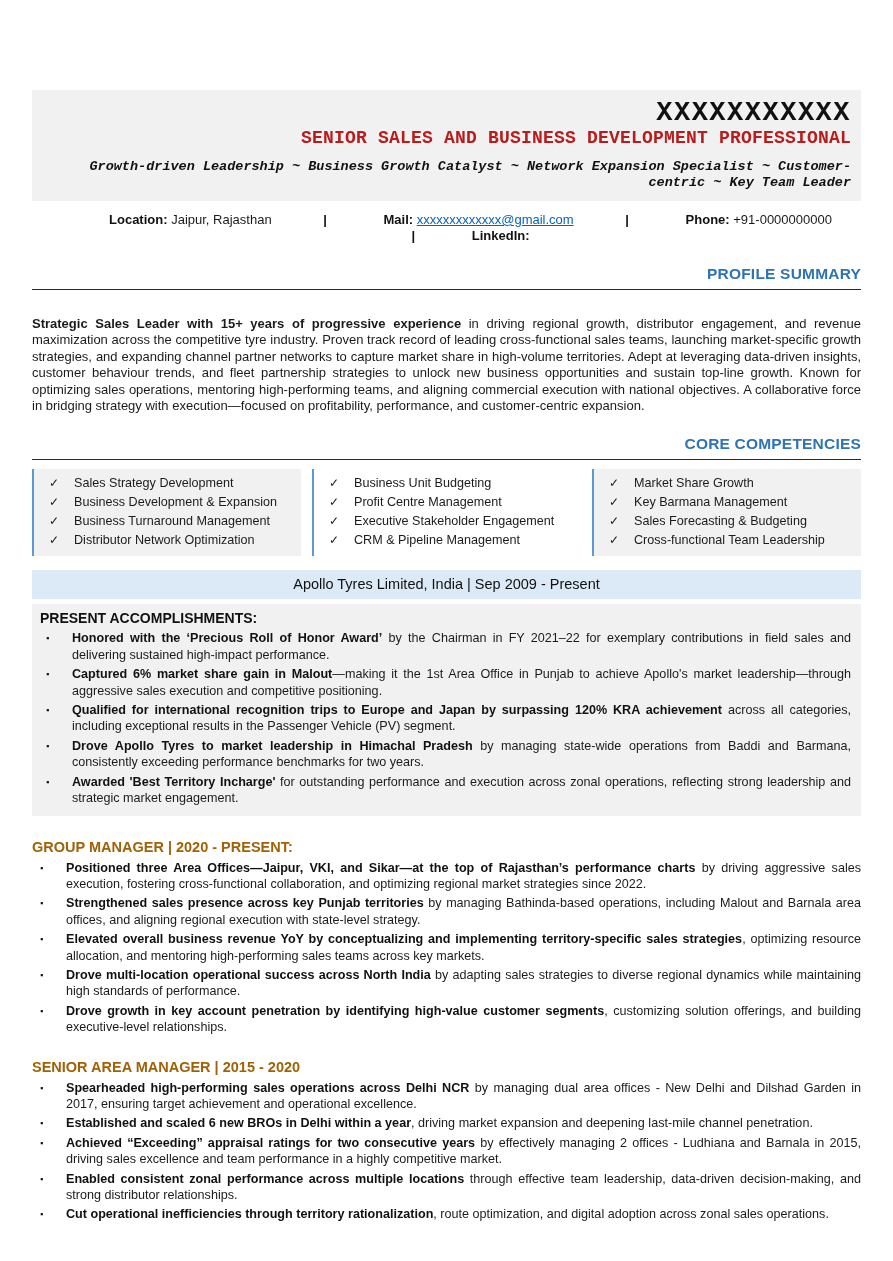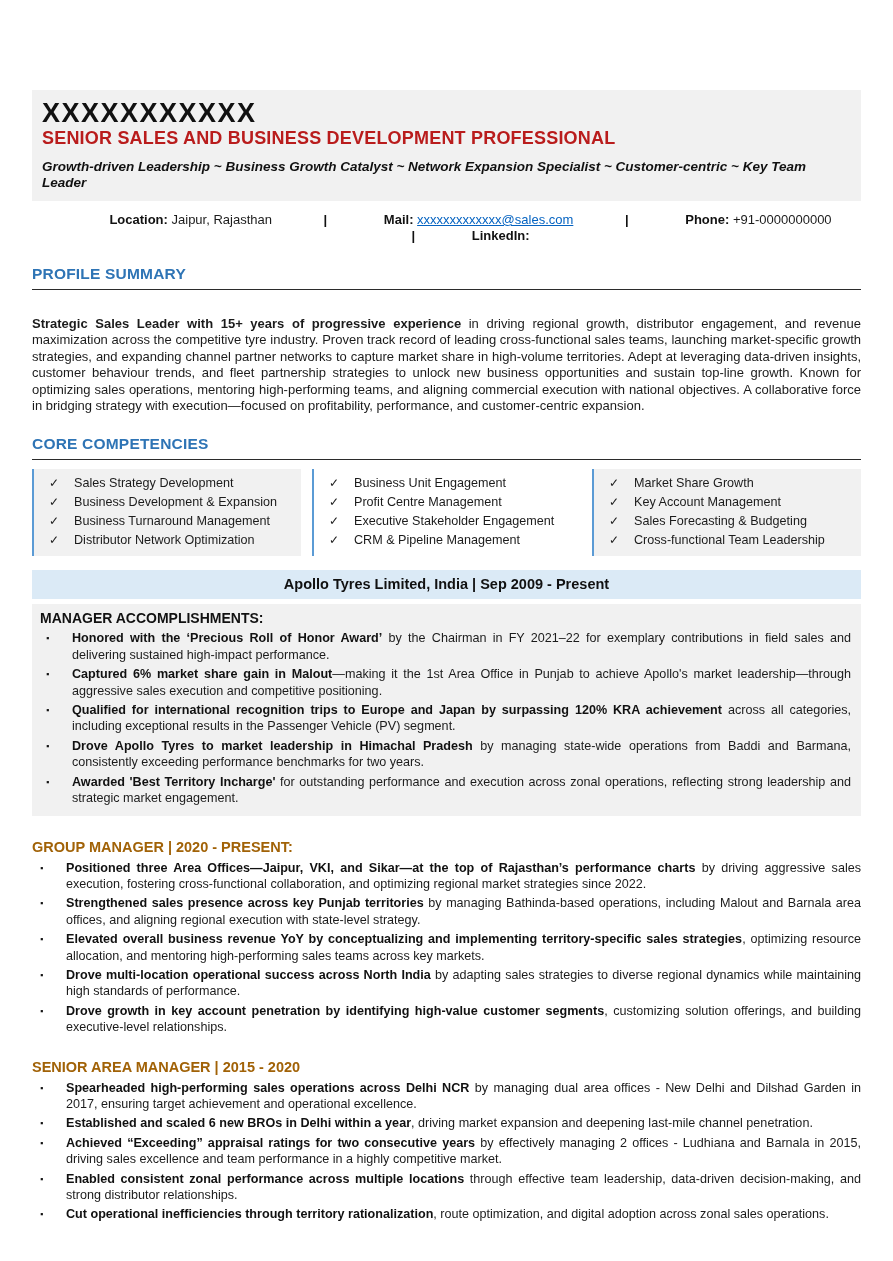--- a/index.html
+++ b/index.html
@@ -4,44 +4,44 @@
 <style>
   html,body{margin:0;padding:0;background:#ffffff;}
   body{
     width:893px;height:1261px;overflow:hidden;
     font-family:"Liberation Sans", sans-serif;
     color:#1b1b1b;
     -webkit-font-smoothing:antialiased;
   }
   .page{box-sizing:border-box;width:893px;height:1261px;padding:90px 32px 0 32px;}
   
-  .header-box{background:#f1f1f1;text-align:left;padding:8px 10px 10px 10px;}
+  .header-box{background:#f1f1f1;text-align:right;padding:8px 10px 10px 10px;font-family:Liberation Mono, monospace;}
   .name{font-size:27px;font-weight:bold;letter-spacing:1.5px;line-height:30px;color:#111;}
   .title{font-size:18px;font-weight:bold;color:#b91c1c;line-height:21px;letter-spacing:.2px;}
   .tagline{font-size:13.5px;font-weight:bold;font-style:italic;margin-top:10px;line-height:16px;color:#111;}
   .contact{font-size:13px;text-align:center;margin-top:11px;line-height:16px;}
   .contact b{color:#111;margin-left:48px;}
   .sep{margin:0 5px;font-weight:bold;}
   .email{color:#0563c1;text-decoration:underline;cursor:pointer;}
   
   .sec-head{
-    text-align:left;color:#2e74b5;font-weight:bold;font-size:15.5px;letter-spacing:.2px;
+    text-align:right;color:#2e74b5;font-weight:bold;font-size:15.5px;letter-spacing:.2px;
     padding-bottom:6px;border-bottom:1.5px solid #2b2b2b;margin-top:21px;line-height:18px;
   }
   
   .profile-text{font-size:13px;line-height:16.4px;text-align:justify;margin-top:26px;}
   
   .comp-grid{display:flex;gap:11px;margin-top:9px;}
   .comp-col{flex:1;border-left:2px solid #5b9bd5;padding:5px 2px 6px 0;}
   .comp-gray{background:#f1f1f1;}
   .comp-white{background:#ffffff;}
   .comp-item{display:flex;align-items:flex-start;font-size:12.6px;line-height:19px;}
   .check{width:40px;flex-shrink:0;text-align:center;color:#222;font-size:12px;}
   
-  .banner{background:#dbeaf6;text-align:center;font-weight:bold;font-size:14.5px;padding:6px 4px;margin-top:14px;line-height:17px;color:#111;}
+  .banner{background:#dbeaf6;text-align:center;font-weight:normal;font-size:14.5px;padding:6px 4px;margin-top:14px;line-height:17px;color:#111;}
   .notable-box{background:#f1f1f1;margin-top:5px;padding:5px 10px 9px 6px;}
   .notable-head{font-weight:bold;font-size:14px;line-height:18px;color:#111;padding-left:2px;}
   .bullet{display:flex;margin-top:3px;}
   .bullet-marker{width:26px;flex-shrink:0;text-align:left;padding-left:8px;font-size:9px;line-height:16.4px;color:#111;}
   .bullet-text{flex:1;font-size:12.6px;line-height:16.4px;text-align:justify;}
   .bullet-text b{color:#111;}
   .role-head{color:#a16207;font-weight:bold;font-size:14.5px;margin:22px 0 4px 0;line-height:18px;}
   .role-bullets .bullet-marker{padding-left:8px;}
 </style>
 </head>
@@ -53,21 +53,21 @@
     <div class="name">XXXXXXXXXXX</div>
     <div class="title">SENIOR SALES AND BUSINESS DEVELOPMENT PROFESSIONAL</div>
     <div class="tagline">Growth-driven Leadership ~ Business Growth Catalyst ~ Network Expansion Specialist ~ Customer-centric ~ Key Team Leader</div>
   </div>
 
   <div class="contact">
     <b>Location:</b>
     <span>Jaipur, Rajasthan</span>
     <b class="sep">|</b>
     <b>Mail:</b>
-    <span class="email">xxxxxxxxxxxxx@sales.com</span>
+    <span class="email">xxxxxxxxxxxxx@gmail.com</span>
     <b class="sep">|</b>
     <b>Phone:</b>
     <span>+91-0000000000</span>
     <b class="sep">|</b>
     <b>LinkedIn:</b>
   </div>
 
   <div class="sec-head">PROFILE SUMMARY</div>
   <div class="profile-text">
     <b>Strategic Sales Leader with 15+ years of progressive experience</b><span> in driving regional growth, distributor engagement, and revenue maximization across the competitive tyre industry. Proven track record of leading cross-functional sales teams, launching market-specific growth strategies, and expanding channel partner networks to capture market share in high-volume territories. Adept at leveraging data-driven insights, customer behaviour trends, and fleet partnership strategies to unlock new business opportunities and sustain top-line growth. Known for optimizing sales operations, mentoring high-performing teams, and aligning commercial execution with national objectives. A collaborative force in bridging strategy with execution—focused on profitability, performance, and customer-centric expansion.</span>
@@ -89,21 +89,21 @@
           <span>Business Turnaround Management</span>
         </div>
         <div class="comp-item">
           <span class="check">✓</span>
           <span>Distributor Network Optimization</span>
         </div>
       </div>
       <div class="comp-col comp-white">
         <div class="comp-item">
           <span class="check">✓</span>
-          <span>Business Unit Engagement</span>
+          <span>Business Unit Budgeting</span>
         </div>
         <div class="comp-item">
           <span class="check">✓</span>
           <span>Profit Centre Management</span>
         </div>
         <div class="comp-item">
           <span class="check">✓</span>
           <span>Executive Stakeholder Engagement</span>
         </div>
         <div class="comp-item">
@@ -111,38 +111,38 @@
           <span>CRM &amp; Pipeline Management</span>
         </div>
       </div>
       <div class="comp-col comp-gray">
         <div class="comp-item">
           <span class="check">✓</span>
           <span>Market Share Growth</span>
         </div>
         <div class="comp-item">
           <span class="check">✓</span>
-          <span>Key Account Management</span>
+          <span>Key Barmana Management</span>
         </div>
         <div class="comp-item">
           <span class="check">✓</span>
           <span>Sales Forecasting &amp; Budgeting</span>
         </div>
         <div class="comp-item">
           <span class="check">✓</span>
           <span>Cross-functional Team Leadership</span>
         </div>
       </div>
     </div>
 
 
   <div class="banner">Apollo Tyres Limited, India | Sep 2009 - Present</div>
 
   <div class="notable-box">
-    <div class="notable-head">MANAGER ACCOMPLISHMENTS:</div>
+    <div class="notable-head">PRESENT ACCOMPLISHMENTS:</div>
     <div id="notable-bullets">
         <div class="bullet">
           <span class="bullet-marker">▪</span>
           <span class="bullet-text"><b>Honored with the ‘Precious Roll of Honor Award’</b> by the Chairman in FY 2021–22 for exemplary contributions in field sales and delivering sustained high-impact performance.</span>
         </div>
         <div class="bullet">
           <span class="bullet-marker">▪</span>
           <span class="bullet-text"><b>Captured 6% market share gain in Malout</b>—making it the 1st Area Office in Punjab to achieve Apollo's market leadership—through aggressive sales execution and competitive positioning.</span>
         </div>
         <div class="bullet">

